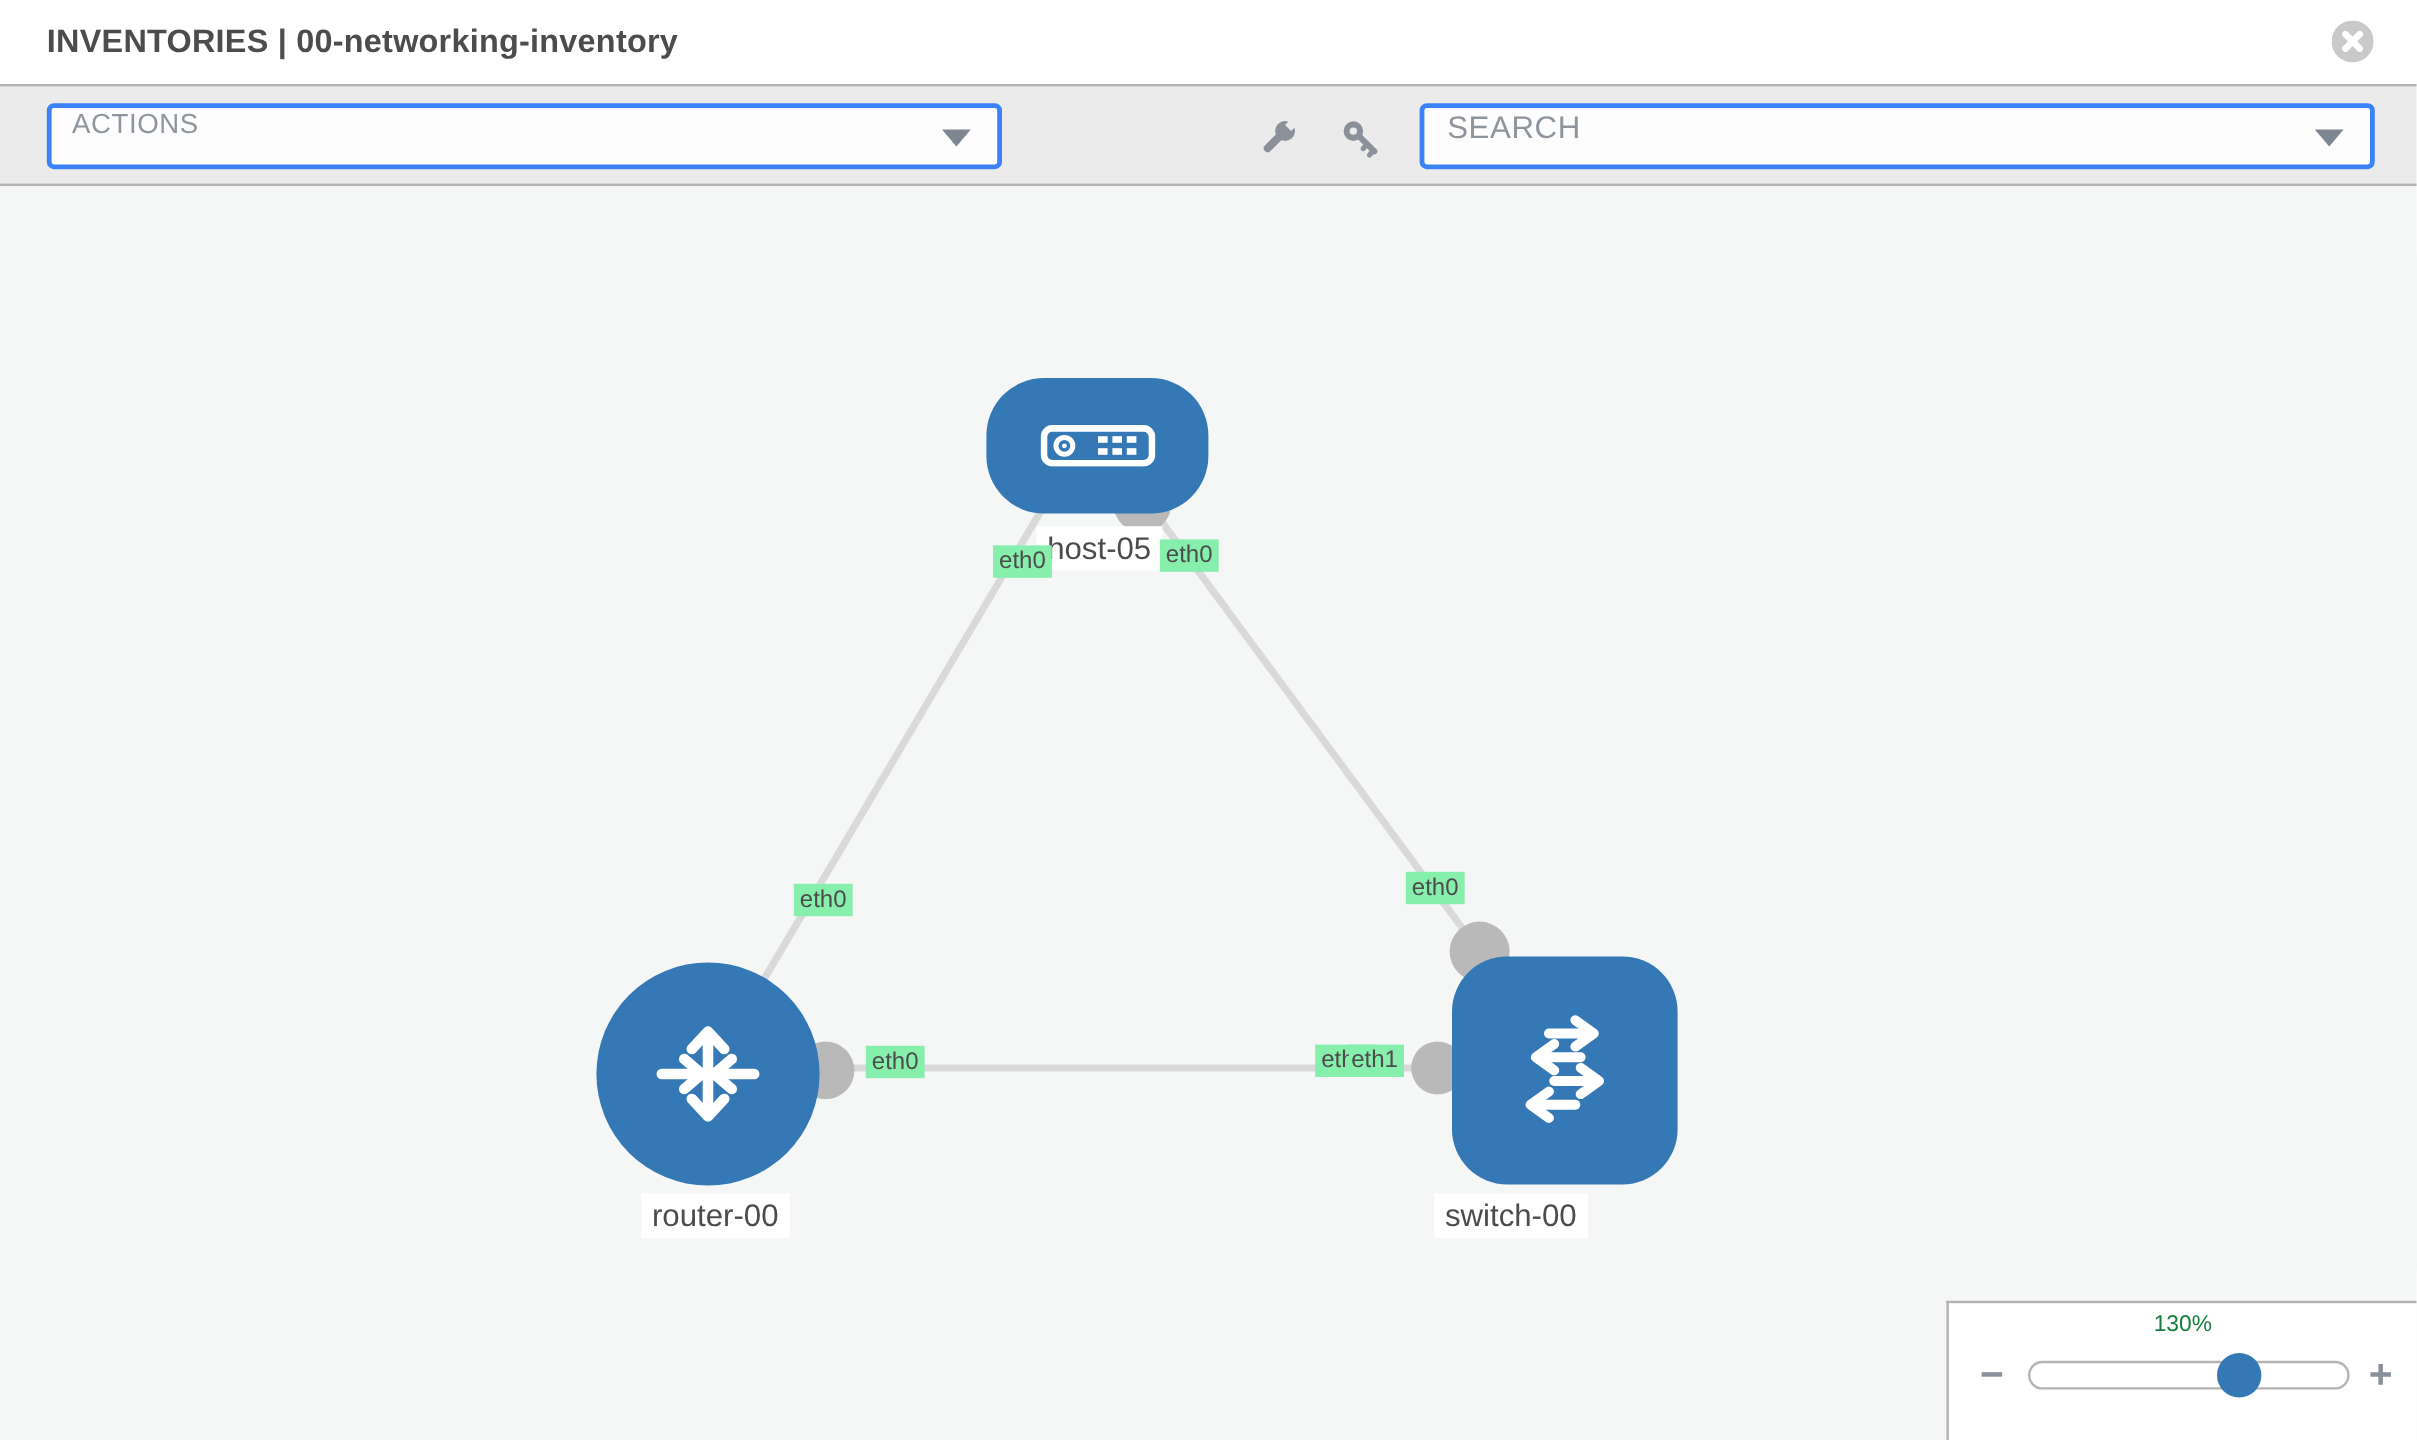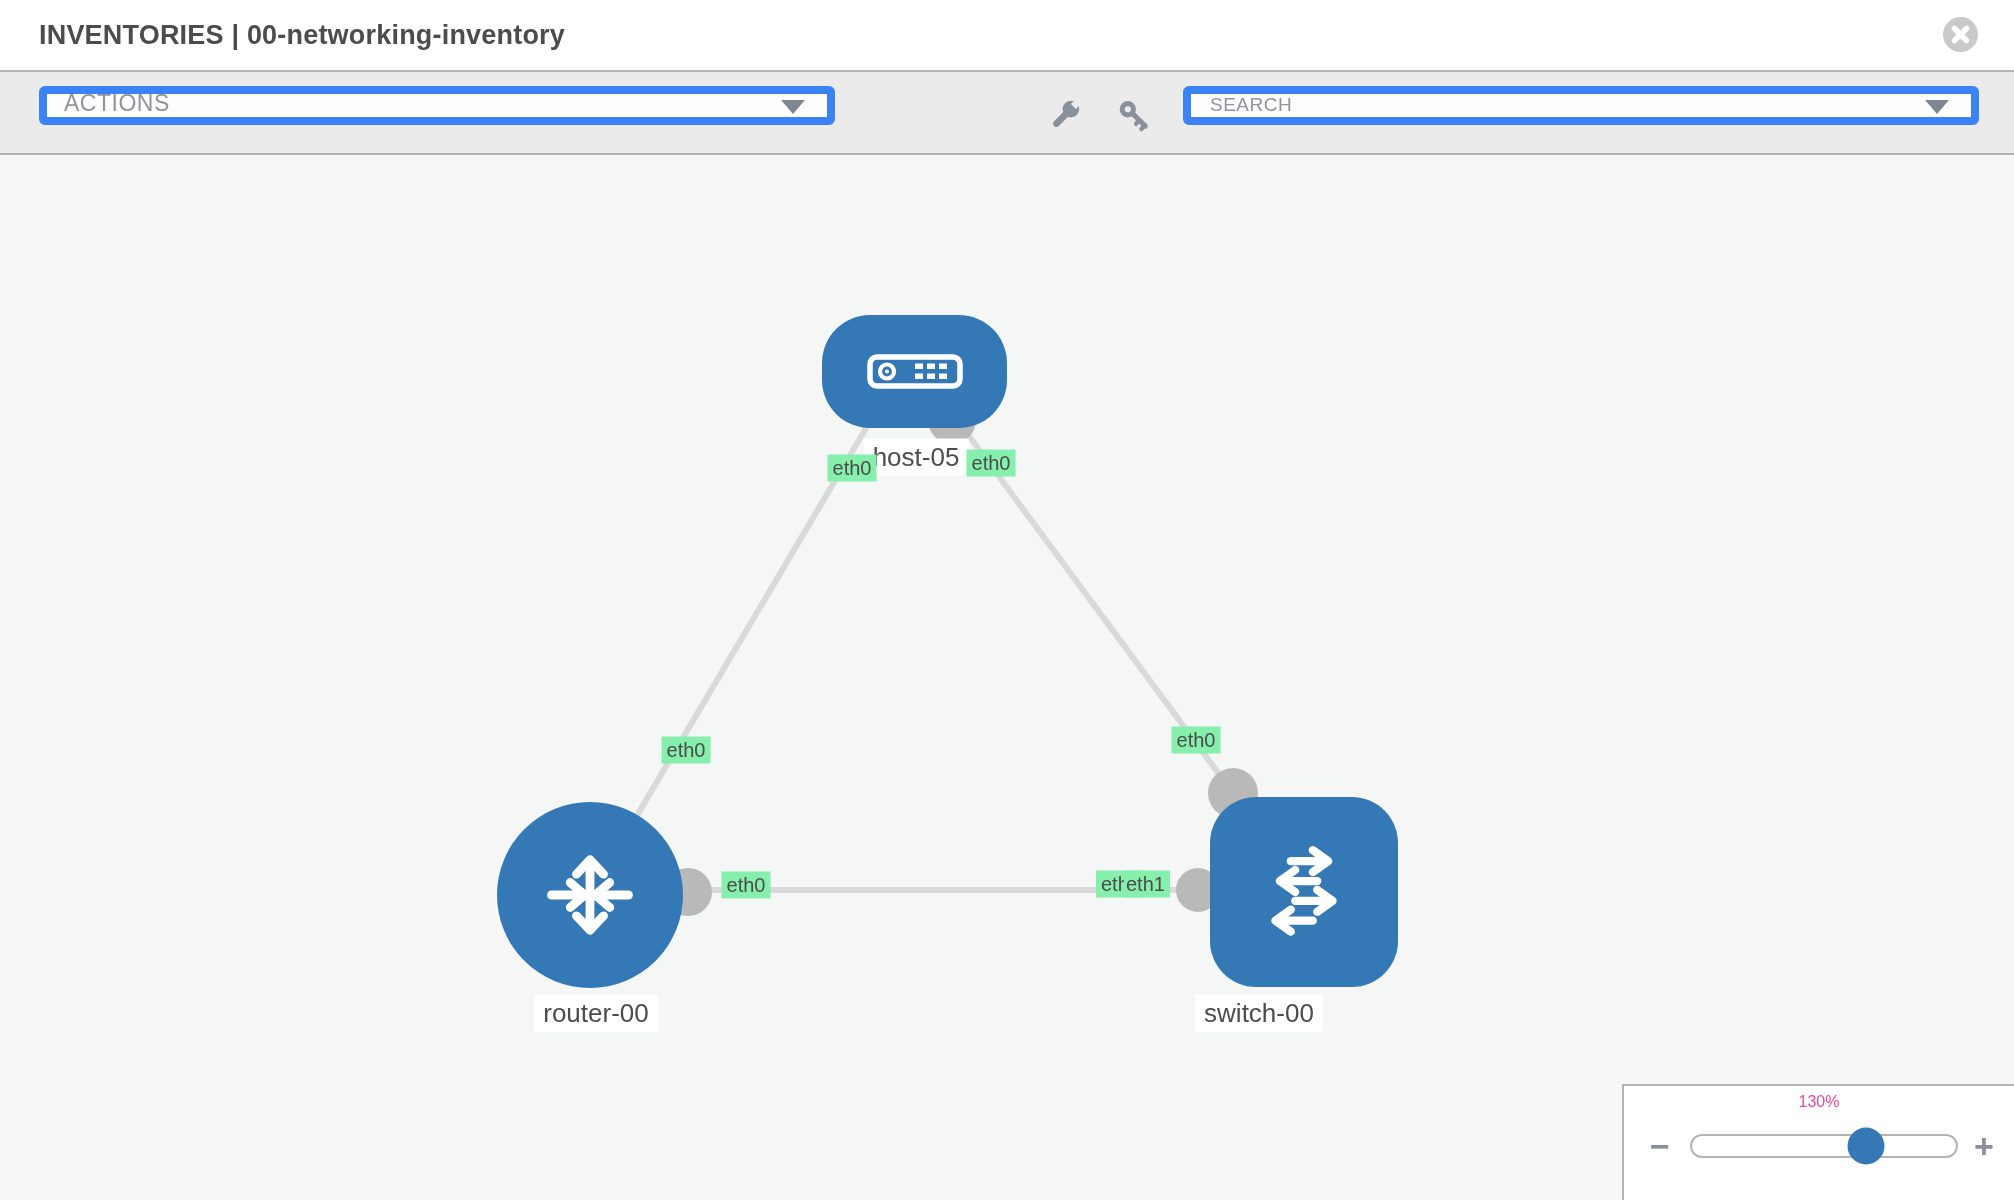--- a/index.html
+++ b/index.html
@@ -18,27 +18,27 @@
 
   
   .header{position:absolute;left:0;top:0;width:100%;height:70px;background:#fff;}
   .page-title{position:absolute;left:39px;top:50%;transform:translateY(-50%);
     margin:0;font-size:27px;font-weight:700;color:#4c4c4c;letter-spacing:.2px;white-space:nowrap;}
   .close-btn{position:absolute;left:1943px;top:17px;width:35px;height:35px;cursor:pointer;border:none;background:transparent;padding:0;}
 
   
   .toolbar{position:absolute;left:0;top:70px;width:100%;height:85px;background:var(--toolbar-bg);
     border-top:2px solid #b3b3b3;border-bottom:2px solid #b3b3b3;}
-  .select-box{position:absolute;top:14px;height:39px;background:#fdfdfd;border:8px solid #3b82f6;
-    border-radius:6px;display:flex;align-items:flex-end;cursor:pointer;}
+  .select-box{position:absolute;top:14px;height:55px;background:#fdfdfd;border:4px solid #3b82f6;
+    border-radius:6px;display:flex;align-items:flex-start;cursor:pointer;}
   .select-box.actions{left:39px;width:796px;}
   .select-box.search{left:1183px;width:796px;}
   .select-label{margin-left:17px;font-size:23px;color:#8f959c;letter-spacing:.5px;}
   .search-input{flex:1;margin-left:17px;margin-right:60px;border:none;outline:none;background:transparent;
-    font-family:inherit;font-size:19px;color:#555;}
+    font-family:inherit;font-size:26px;color:#555;}
   .search-input::placeholder{color:#8f959c;letter-spacing:.5px;opacity:1;}
   .caret{position:absolute;right:22px;top:50%;margin-top:-6px;width:0;height:0;
     border-left:12px solid transparent;border-right:12px solid transparent;border-top:14px solid #7e8691;}
   .tool-btn{position:absolute;border:none;background:transparent;padding:0;cursor:pointer;line-height:0;}
   .tool-btn.wrench{left:1046px;top:24px;}
   .tool-btn.key{left:1116px;top:26px;}
   .tool-fill{fill:var(--icon-gray);}
   .toolbar-bg-fill{fill:var(--toolbar-bg);}
   .tool-stroke{stroke:var(--icon-gray);}
 
@@ -62,21 +62,21 @@
   .if-host-right{left:991px;top:308px;}
   .if-router-top{left:686px;top:595px;}
   .if-switch-top{left:1196px;top:585px;}
   .if-router-right{left:746px;top:730px;}
   .if-overlap-base{left:1096px;top:729px;transform:translate(0,-50%);}
   .if-overlap-top{left:1124px;top:729px;transform:translate(0,-50%);padding-left:2px;}
 
   
   .zoom-panel{position:absolute;left:1622px;top:1084px;width:392px;height:116px;background:#fff;
     border-left:2px solid #b2b2b2;border-top:2px solid #b2b2b2;}
-  .zoom-level{text-align:center;margin-top:7px;font-size:16px;color:#ec4899;}
+  .zoom-level{text-align:center;margin-top:7px;font-size:19px;color:#15803d;}
   .zoom-row{position:absolute;left:0;top:40px;width:100%;height:40px;}
   .zoom-minus,.zoom-plus{position:absolute;top:50%;transform:translateY(-50%);
     font-size:34px;font-weight:700;color:var(--icon-gray);cursor:pointer;border:none;background:transparent;line-height:1;padding:0;}
   .zoom-minus{left:26px;}
   .zoom-plus{left:350px;}
   .zoom-track{position:absolute;left:66px;top:50%;transform:translateY(-50%);width:268px;height:24px;
     background:#fff;border:2px solid #b4b4b4;border-radius:13px;cursor:pointer;}
   .zoom-knob{position:absolute;left:174px;top:50%;transform:translate(-50%,-50%);width:37px;height:37px;
     border-radius:50%;background:var(--node-blue);cursor:grab;}
 </style>

